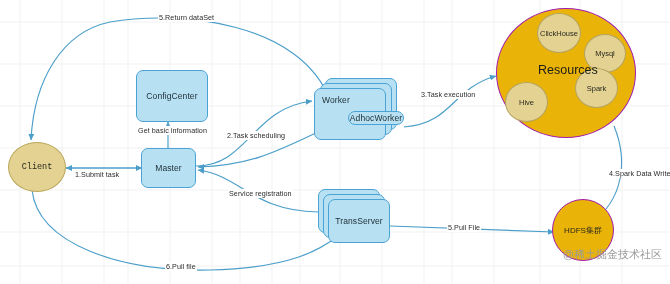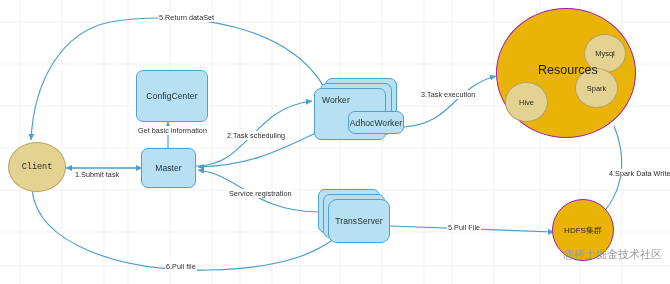--- a/index.html
+++ b/index.html
@@ -149,31 +149,34 @@
 
     <div class="node box" style="left:136px;top:70px;width:72px;height:52px;">
       <span>ConfigCenter</span>
     </div>
 
     <div class="node ghost" style="left:325px;top:78px;width:72px;height:52px;"></div>
     <div class="node ghost" style="left:320px;top:83px;width:72px;height:52px;"></div>
     <div class="node box" style="left:314px;top:88px;width:72px;height:52px;align-items:flex-start;justify-content:flex-start;">
       <span style="padding:6px 0 0 7px;">Worker</span>
     </div>
-    <div class="node box" style="left:348px;top:111px;width:56px;height:23px;">
+    <div class="node box" style="left:348px;top:111px;width:56px;height:14px;">
       <span>AdhocWorker</span>
     </div>
 
     <div class="node ghost" style="left:318px;top:189px;width:62px;height:44px;"></div>
     <div class="node ghost" style="left:323px;top:194px;width:62px;height:44px;"></div>
-    <div class="node box" style="left:328px;top:199px;width:62px;height:44px;border-radius:9px;">
+    <div class="node box" style="left:328px;top:199px;width:62px;height:44px;">
       <span>TransServer</span>
     </div>
 
     <div class="node circle" style="left:496px;top:8px;width:140px;height:130px;"></div>
+    <div class="node subcircle" style="left:537px;top:13px;width:44px;height:40px;">
+      <span>ClickHouse</span>
+    </div>
     <div class="node subcircle" style="left:584px;top:34px;width:42px;height:39px;">
       <span>Mysql</span>
     </div>
     <div class="node subcircle" style="left:505px;top:82px;width:43px;height:40px;">
       <span>Hive</span>
     </div>
     <div class="node subcircle" style="left:575px;top:68px;width:43px;height:40px;">
       <span>Spark</span>
     </div>
     <div class="res-label" style="left:538px;top:63px;">Resources</div>

